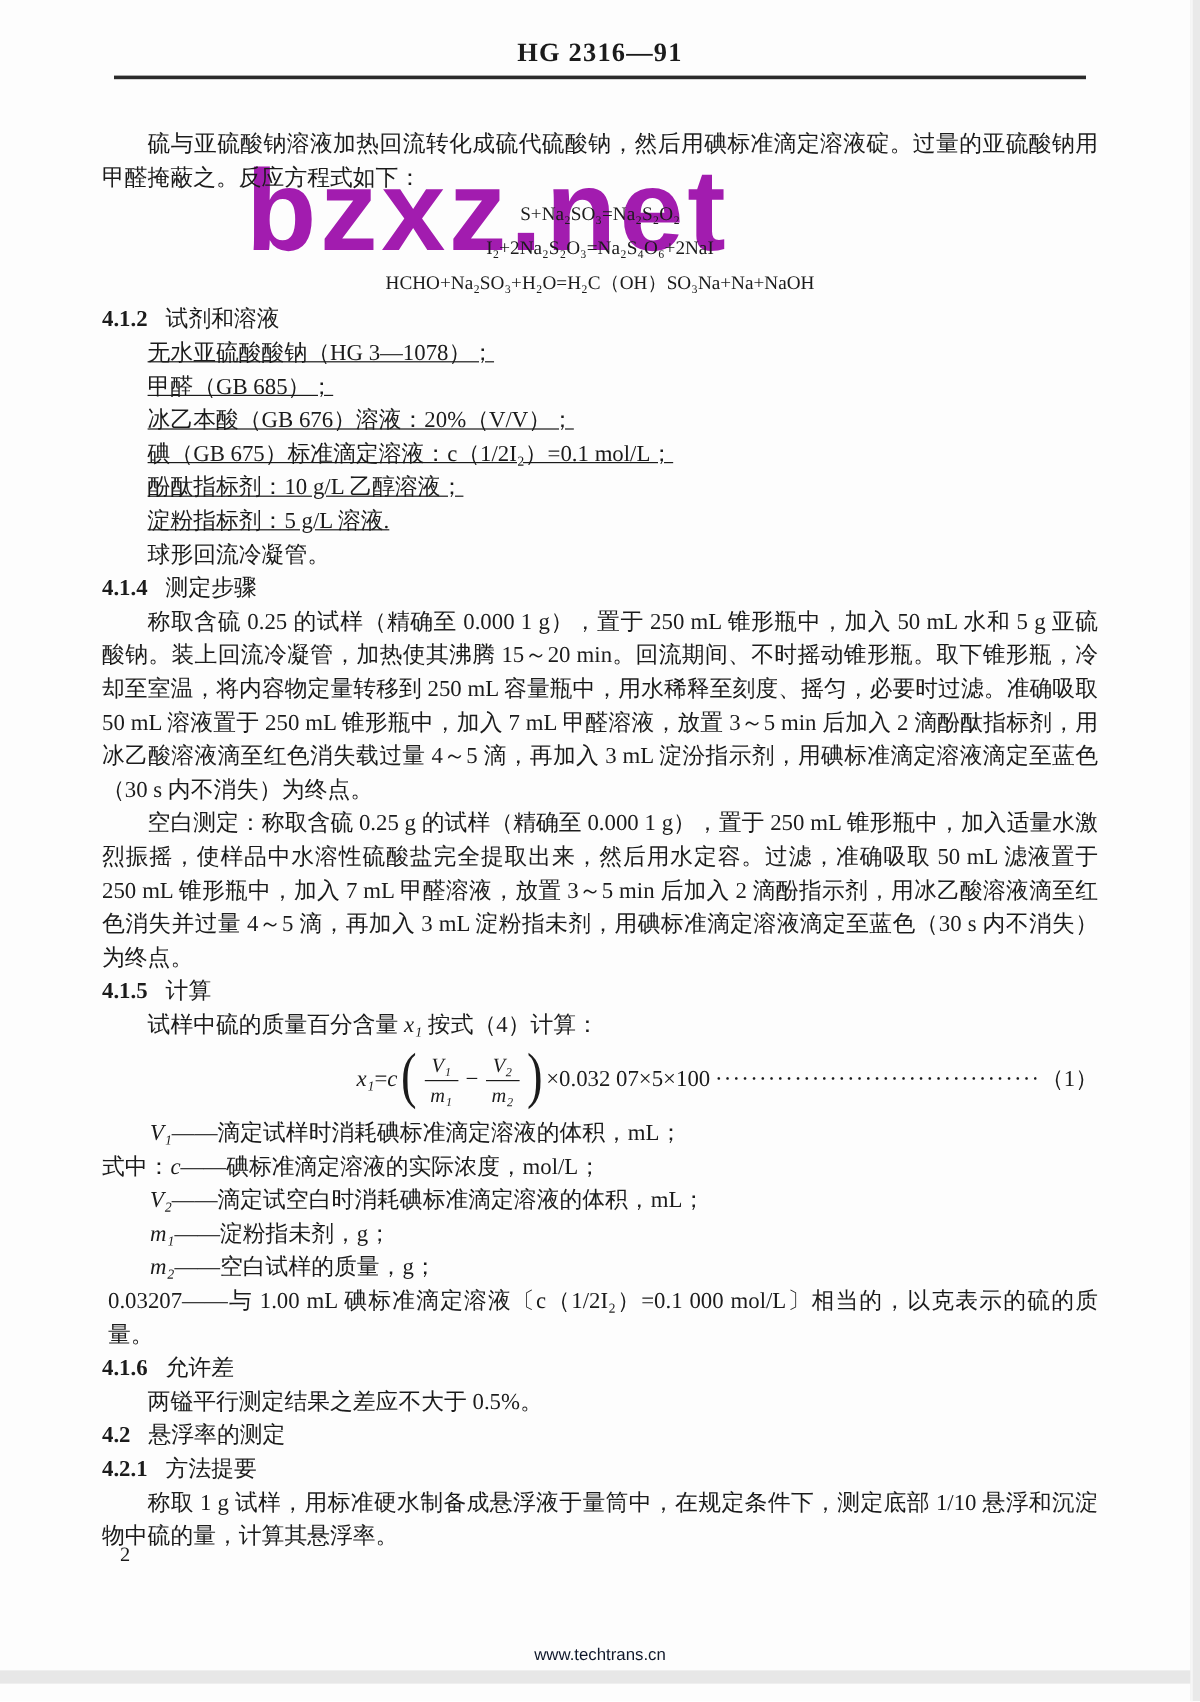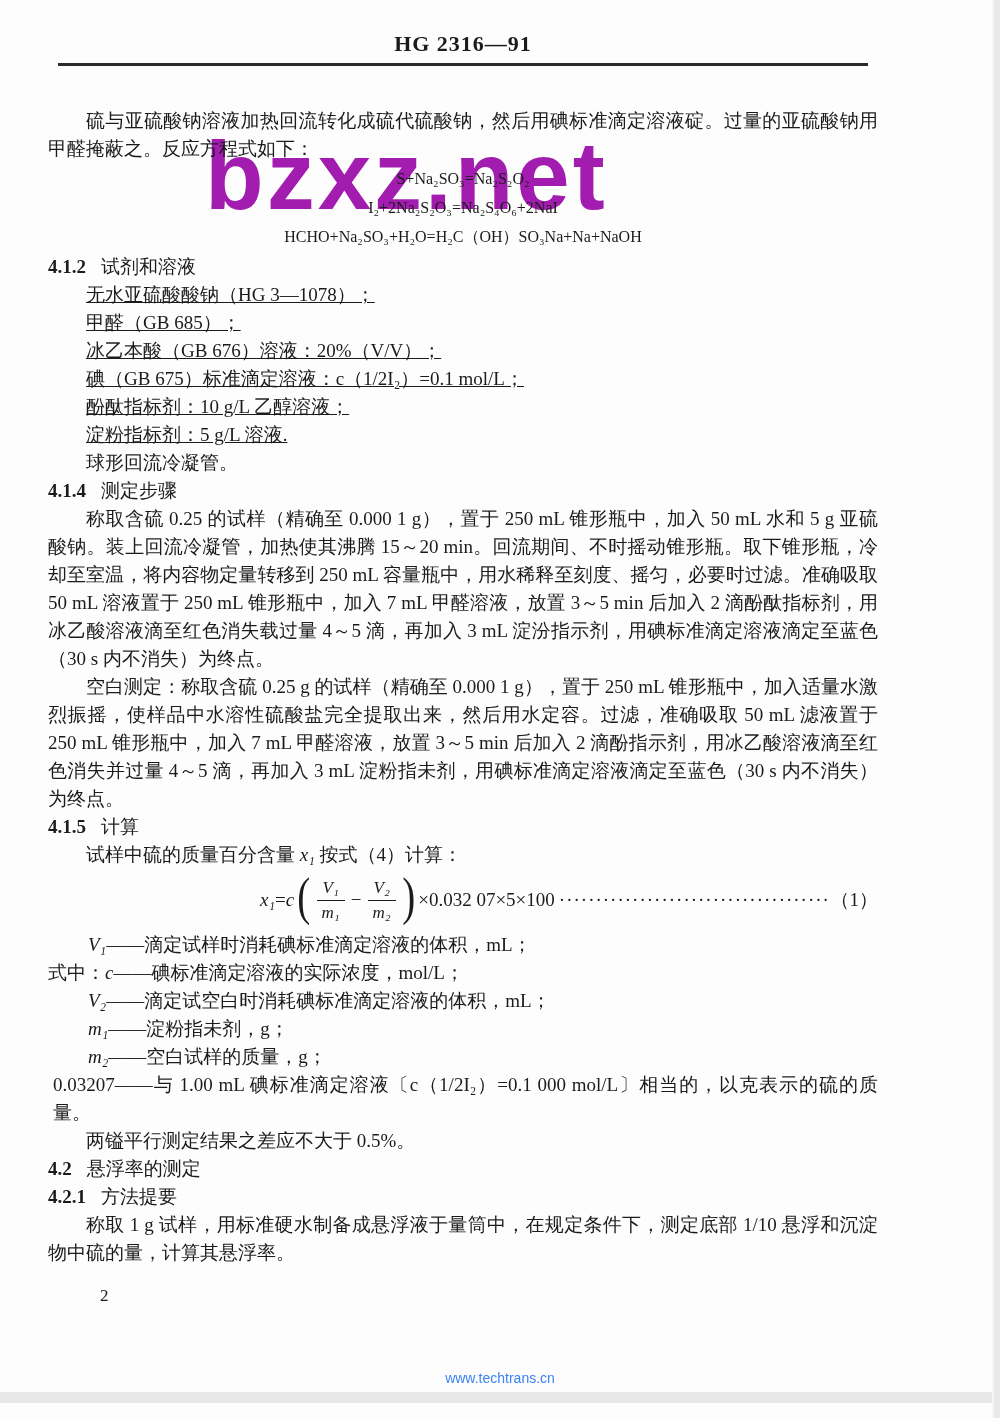--- a/index.html
+++ b/index.html
@@ -20,21 +20,21 @@
     background:#e7e7e7;z-index:2;
   }
   .watermark{
     position:absolute;left:205px;top:128px;z-index:0;
     font-family:"Liberation Sans","DejaVu Sans",sans-serif;
     font-weight:800;font-size:96px;letter-spacing:3px;line-height:1;
     color:#a21caf;user-select:none;
   }
   .content{
     position:relative;z-index:1;
-    margin:0 48px;width:830px;
+    margin:0 85px;width:830px;
     font-size:19px;line-height:28px;
   }
   .doc-title{
     padding-top:30px;text-align:center;
     font-size:22px;font-weight:bold;line-height:28px;letter-spacing:1px;
   }
   .header-rule{
     margin:5px 10px 0 10px;height:0;
     border-bottom:3px solid #2b2b2b;
   }
@@ -79,21 +79,21 @@
   .def-indent{padding-left:40px;}
   .def-small-indent{padding-left:5px;}
   .page-number{
     position:absolute;left:100px;top:1284px;z-index:1;
     font-size:17px;line-height:24px;
   }
   .footer-url{
     position:absolute;left:0;top:1368px;width:1000px;z-index:1;
     text-align:center;
     font-family:"Liberation Sans","DejaVu Sans",sans-serif;
-    font-size:14px;color:#3b82f6;line-height:20px;
+    font-size:14px;color:#0f172a;line-height:20px;
   }
 </style>
 </head>
 <body>
 
 <div class="page">
 
   <div class="watermark">bzxz.net</div>
 
   <div class="content">
@@ -167,20 +167,23 @@
     <div class="def-line def-indent">
       <span class="sym">m₁</span><span>——淀粉指未剂，g；</span>
     </div>
     <div class="def-line def-indent">
       <span class="sym">m₂</span><span>——空白试样的质量，g；</span>
     </div>
     <div class="def-line def-small-indent">
       <span class="sym sym-roman">0.03207</span><span>——与 1.00 mL 碘标准滴定溶液〔c（1/2I₂）=0.1 000 mol/L〕相当的，以克表示的硫的质量。</span>
     </div>
 
+    <div class="sec-heading">
+      <span class="sec-num">4.1.6</span><span>允许差</span>
+    </div>
     <p class="para">两镒平行测定结果之差应不大于 0.5%。</p>
 
     <div class="sec-heading">
       <span class="sec-num">4.2</span><span>悬浮率的测定</span>
     </div>
 
     <div class="sec-heading">
       <span class="sec-num">4.2.1</span><span>方法提要</span>
     </div>
     <p class="para">称取 1 g 试样，用标准硬水制备成悬浮液于量筒中，在规定条件下，测定底部 1/10 悬浮和沉淀物中硫的量，计算其悬浮率。</p>

